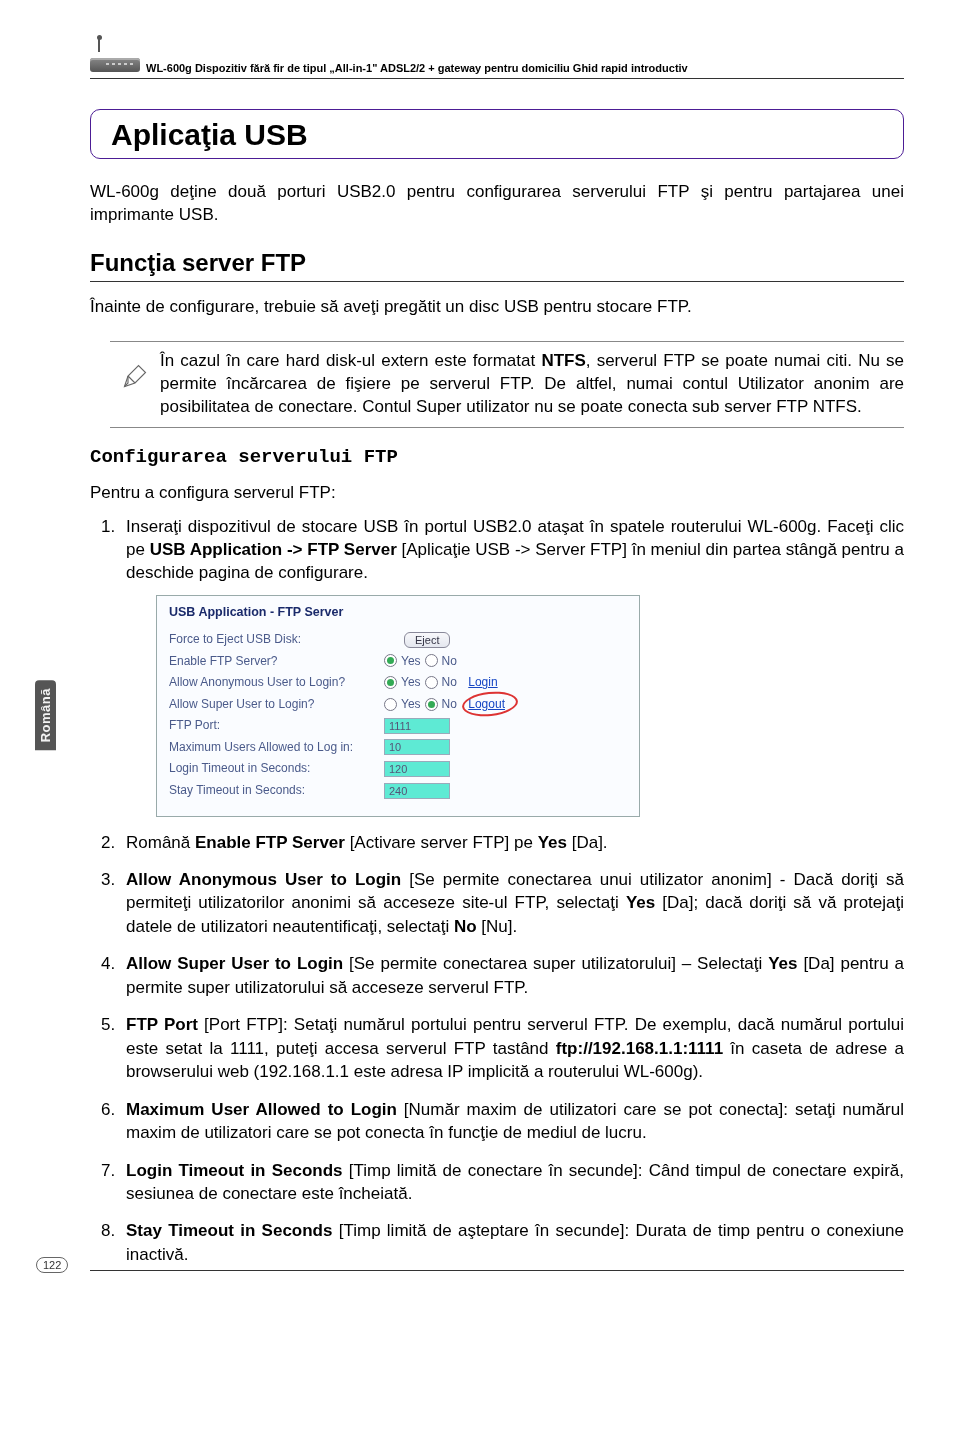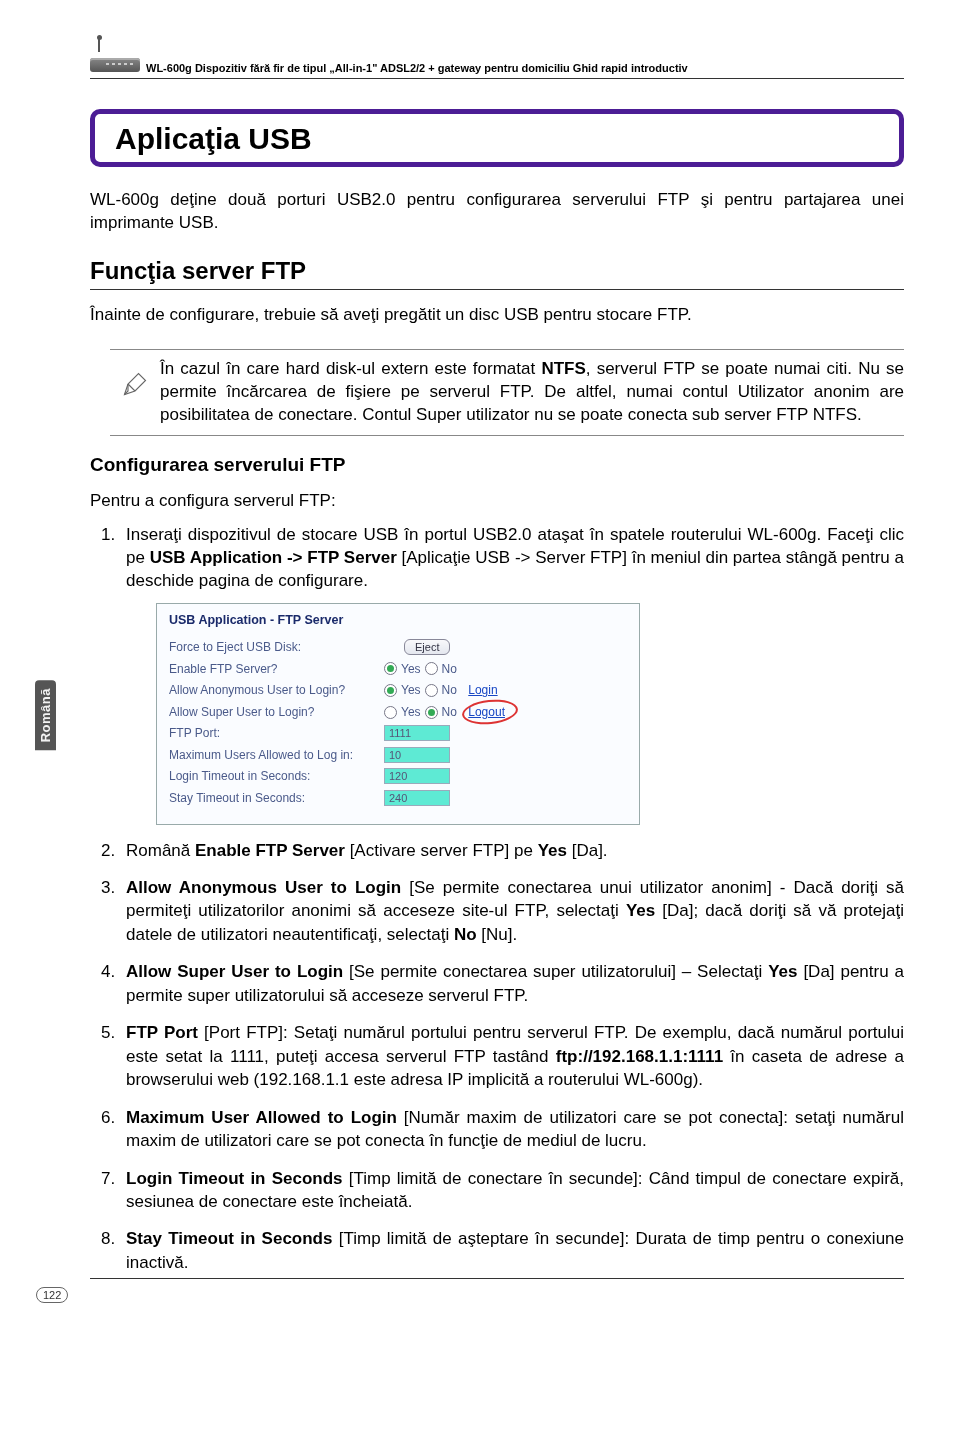--- a/index.html
+++ b/index.html
@@ -76,21 +76,21 @@
   .header-line {
     font-size: 11px;
     font-weight: bold;
     border-bottom: 1px solid #333;
     padding-bottom: 4px;
     margin-bottom: 30px;
     display: flex;
     align-items: flex-end;
   }
   .title-box {
-    border: 5px solid #4c1d95;
+    border: 1px solid #4c1d95;
     border-radius: 10px;
     padding: 8px 20px 6px 20px;
     margin-bottom: 22px;
   }
   .title-box h1 {
     margin: 0;
     font-size: 30px;
     font-weight: bold;
   }
   .body-text {
@@ -132,20 +132,21 @@
   .pencil svg { width: 100%; height: 100%; }
   .note-text {
     font-size: 17px;
     line-height: 1.35;
     text-align: justify;
   }
   h3 {
     font-size: 19px;
     margin: 0 0 14px 0;
     font-weight: bold;
+    font-family: Liberation Mono, monospace;
   }
   ol {
     margin: 0;
     padding: 0 0 0 30px;
     font-size: 17px;
     line-height: 1.38;
   }
   ol > li {
     margin-bottom: 14px;
     text-align: justify;
@@ -162,21 +163,21 @@
     position: relative;
   }
   .ss-title {
     font-size: 12.5px;
     font-weight: bold;
     color: #1a2a6a;
     margin-bottom: 10px;
   }
   .ss-row {
     display: flex;
-    align-items: flex-start;
+    align-items: flex-end;
     font-size: 12px;
     color: #4a5a8a;
     margin-bottom: 5px;
   }
   .ss-label {
     width: 215px;
     flex: 0 0 215px;
   }
   .ss-ctrl {
     display: flex;
@@ -231,21 +232,21 @@
     width:56px;
     color:#557;
   }
   .ss-footer {
     text-align:center;
     margin-top:12px;
   }
   .page-num {
     position: absolute;
     left: 36px;
-    bottom: 6px;
+    bottom: 28px;
     font-size: 11px;
     border: 1px solid #666;
     border-radius: 10px;
     padding: 1px 6px;
     color: #333;
   }
   .footer-line {
     border-top: 1px solid #333;
     margin-top: 4px;
   }

